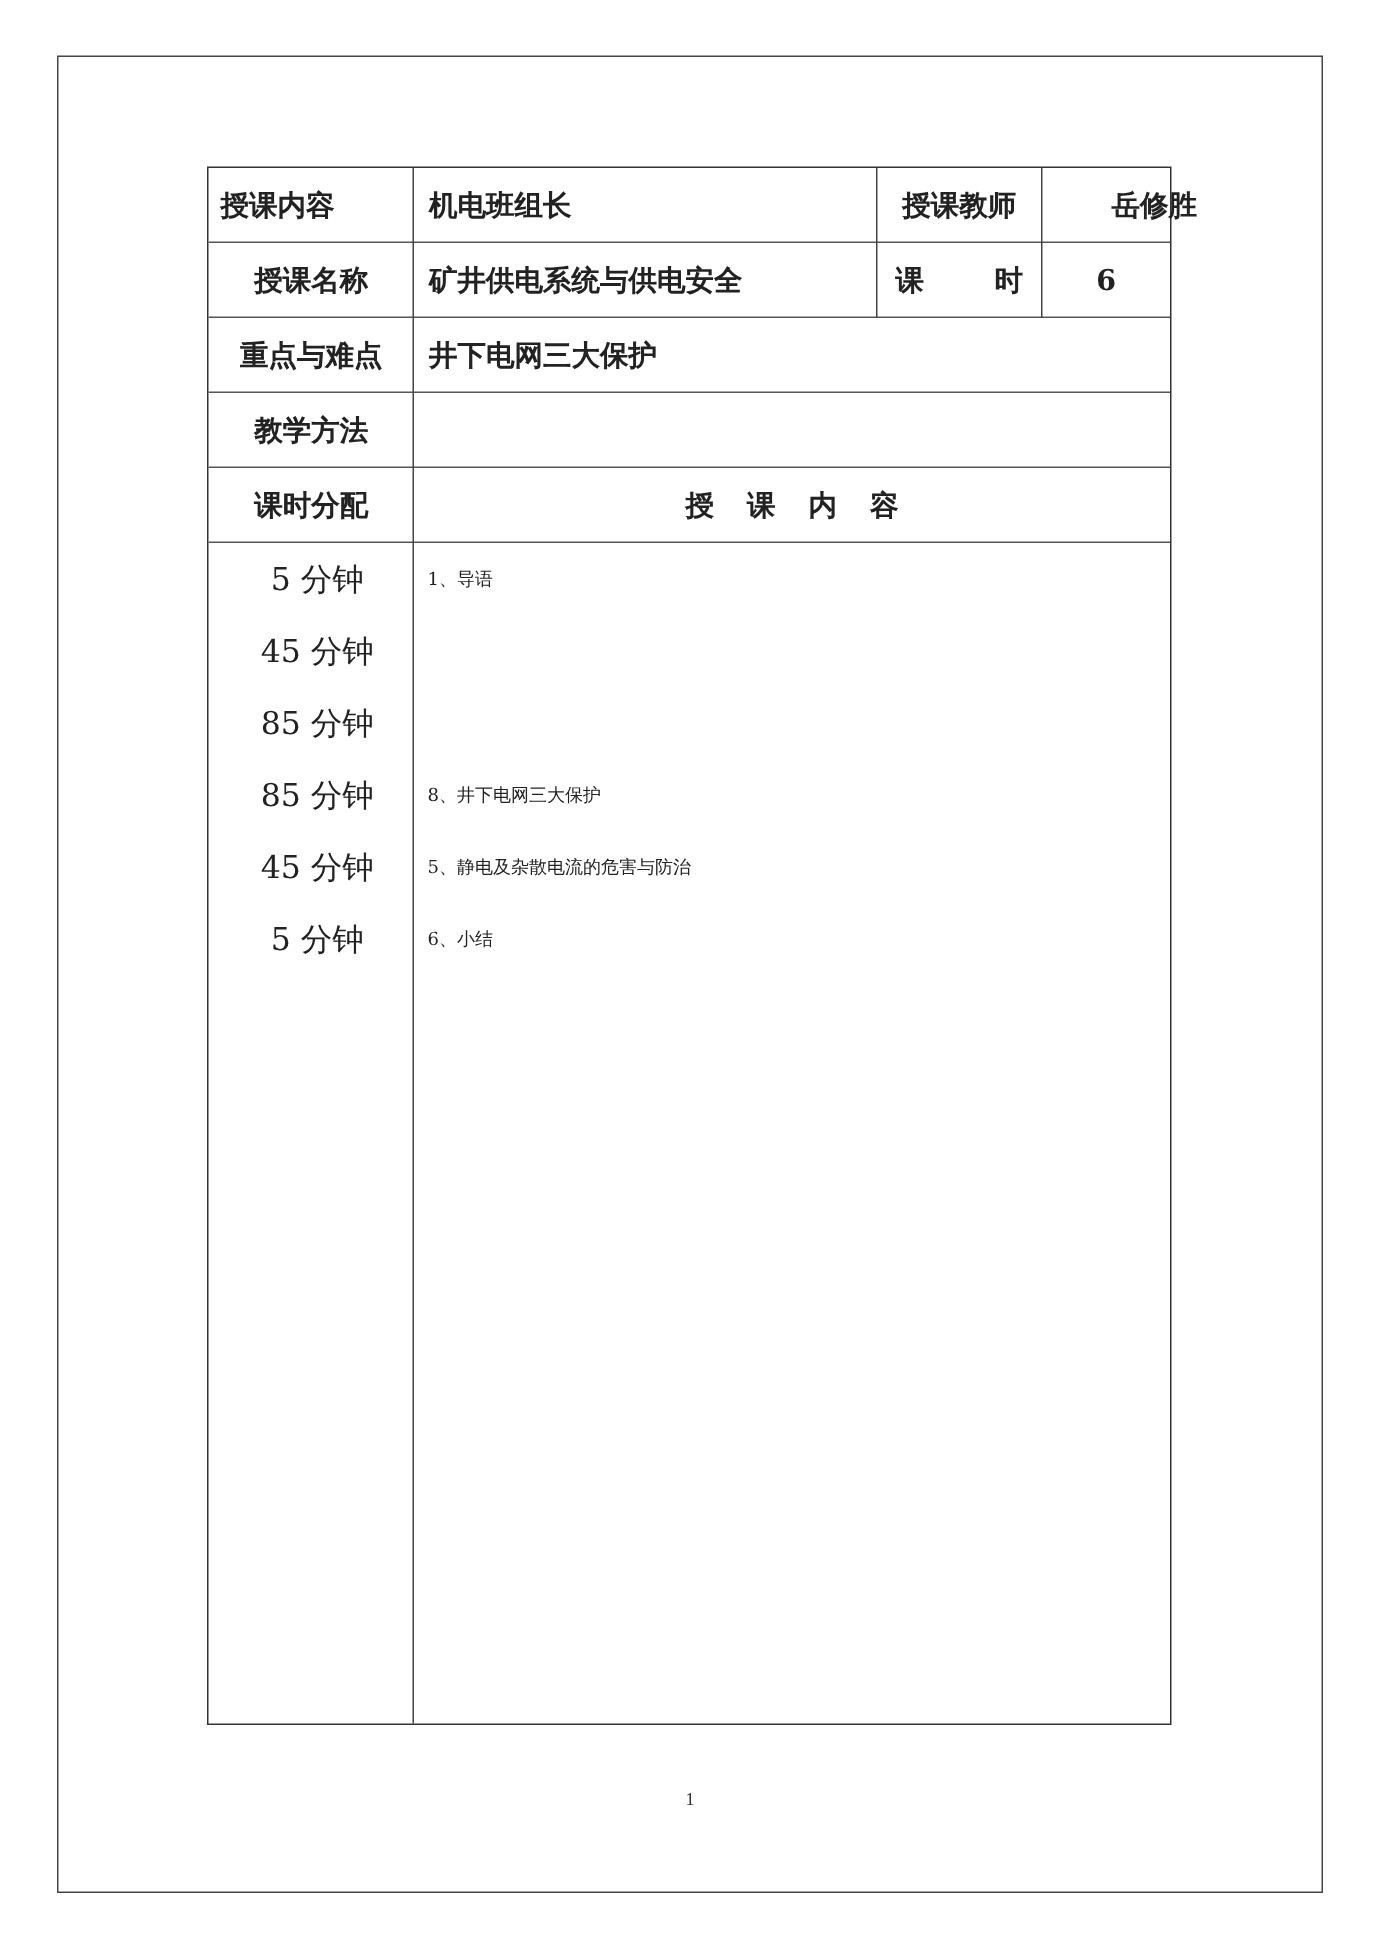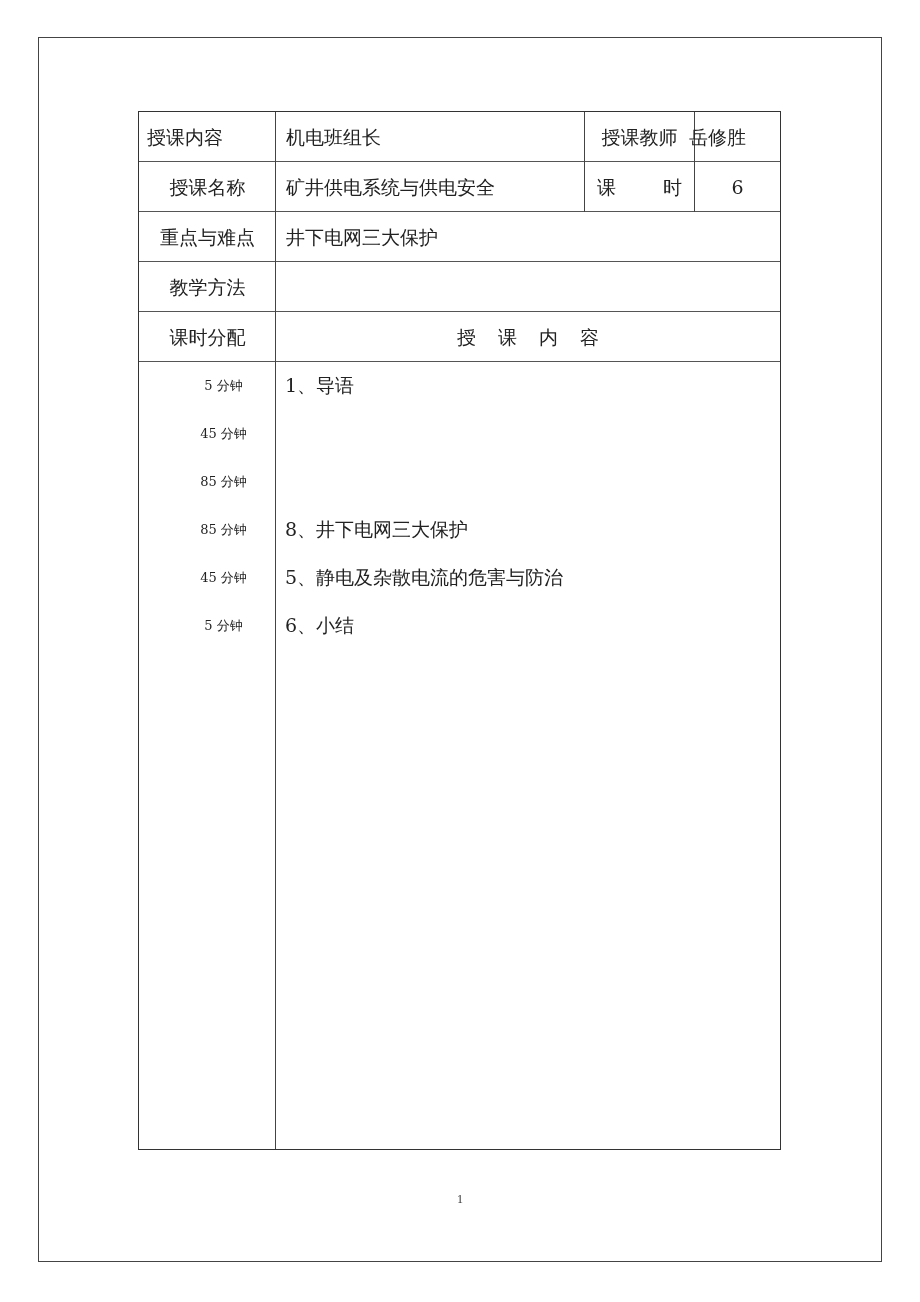--- a/index.html
+++ b/index.html
@@ -3,32 +3,32 @@
   <meta charset="utf-8">
   <style>
     html, body { margin: 0; padding: 0; background: #ffffff; }
     body { width: 920px; height: 1302px; position: relative; overflow: hidden;
            font-family: "DejaVu Serif", "Liberation Serif", serif; color: #222; }
     .page-border { position: absolute; left: 38px; top: 37px; width: 844px; height: 1225px;
                    border: 1px solid #444; box-sizing: border-box; }
     .lesson-table { position: absolute; left: 138px; top: 111px; width: 643px; height: 1039px;
                     border: 1px solid #333; box-sizing: border-box; }
     .cell { position: absolute; box-sizing: border-box; display: flex; align-items: center;
-            font-size: 19px; line-height: 1; white-space: nowrap; }
+            font-size: 19px; line-height: 1; white-space: nowrap; font-weight: bold; }
     .hline { position: absolute; left: 0; width: 100%; height: 0; border-top: 1px solid #555; }
     .vline { position: absolute; width: 0; border-left: 1px solid #444; }
     .center { justify-content: center; }
     .left { justify-content: flex-start; padding-left: 10px; }
     .spread { justify-content: space-between; padding: 0 12px 0 12px; }
     .list { position: absolute; left: 0; top: 250px; width: 100%; }
     .list-row { position: absolute; left: 0; width: 100%; height: 48px; }
-    .time-cell { position: absolute; left: 16px; width: 137px; height: 100%; display: flex;
-                 align-items: center; justify-content: center; font-size: 13px; }
+    .time-cell { position: absolute; left: 4px; width: 137px; height: 100%; display: flex;
+                 align-items: center; justify-content: center; font-size: 21px; }
     .item-cell { position: absolute; left: 146px; height: 100%; display: flex; align-items: center;
-                 font-size: 19px; white-space: nowrap; }
+                 font-size: 12px; white-space: nowrap; }
     .spaced { letter-spacing: 22px; margin-right: -22px; }
     .page-number { position: absolute; left: 0; width: 920px; top: 1192px; text-align: center;
                    font-size: 12px; font-family: "Liberation Serif", serif; color: #333; }
   </style>
 </head>
 <body>
 
 <div class="page-border"></div>
 
 <div class="lesson-table">
@@ -39,21 +39,21 @@
   <div class="hline" style="top:199px;"></div>
   <div class="hline" style="top:249px;"></div>
 
   <div class="vline" style="left:136px; top:0; height:1037px;"></div>
   <div class="vline" style="left:445px; top:0; height:100px;"></div>
   <div class="vline" style="left:555px; top:0; height:100px;"></div>
 
   <div class="cell left" style="left:0; top:0; width:137px; height:50px; padding-left:8px;">授课内容</div>
   <div class="cell center" style="left:446px; top:0; width:109px; height:50px;">授课教师</div>
   <div class="cell left" style="left:137px; top:0; width:308px; height:50px;">机电班组长</div>
-  <div class="cell center" style="left:536px; top:0; width:85px; height:50px;">岳修胜</div>
+  <div class="cell center" style="left:588px; top:0; width:85px; height:50px;">岳修胜</div>
 
   <div class="cell center" style="left:0; top:50px; width:137px; height:50px;">授课名称</div>
   <div class="cell left" style="left:137px; top:50px; width:308px; height:50px;">矿井供电系统与供电安全</div>
   <div class="cell spread" style="left:446px; top:50px; width:109px; height:50px;">
     <span>课</span>
     <span>时</span>
   </div>
   <div class="cell center" style="left:556px; top:50px; width:85px; height:50px;">6</div>
 
   <div class="cell left" style="left:137px; top:100px; width:504px; height:50px;">井下电网三大保护</div>

